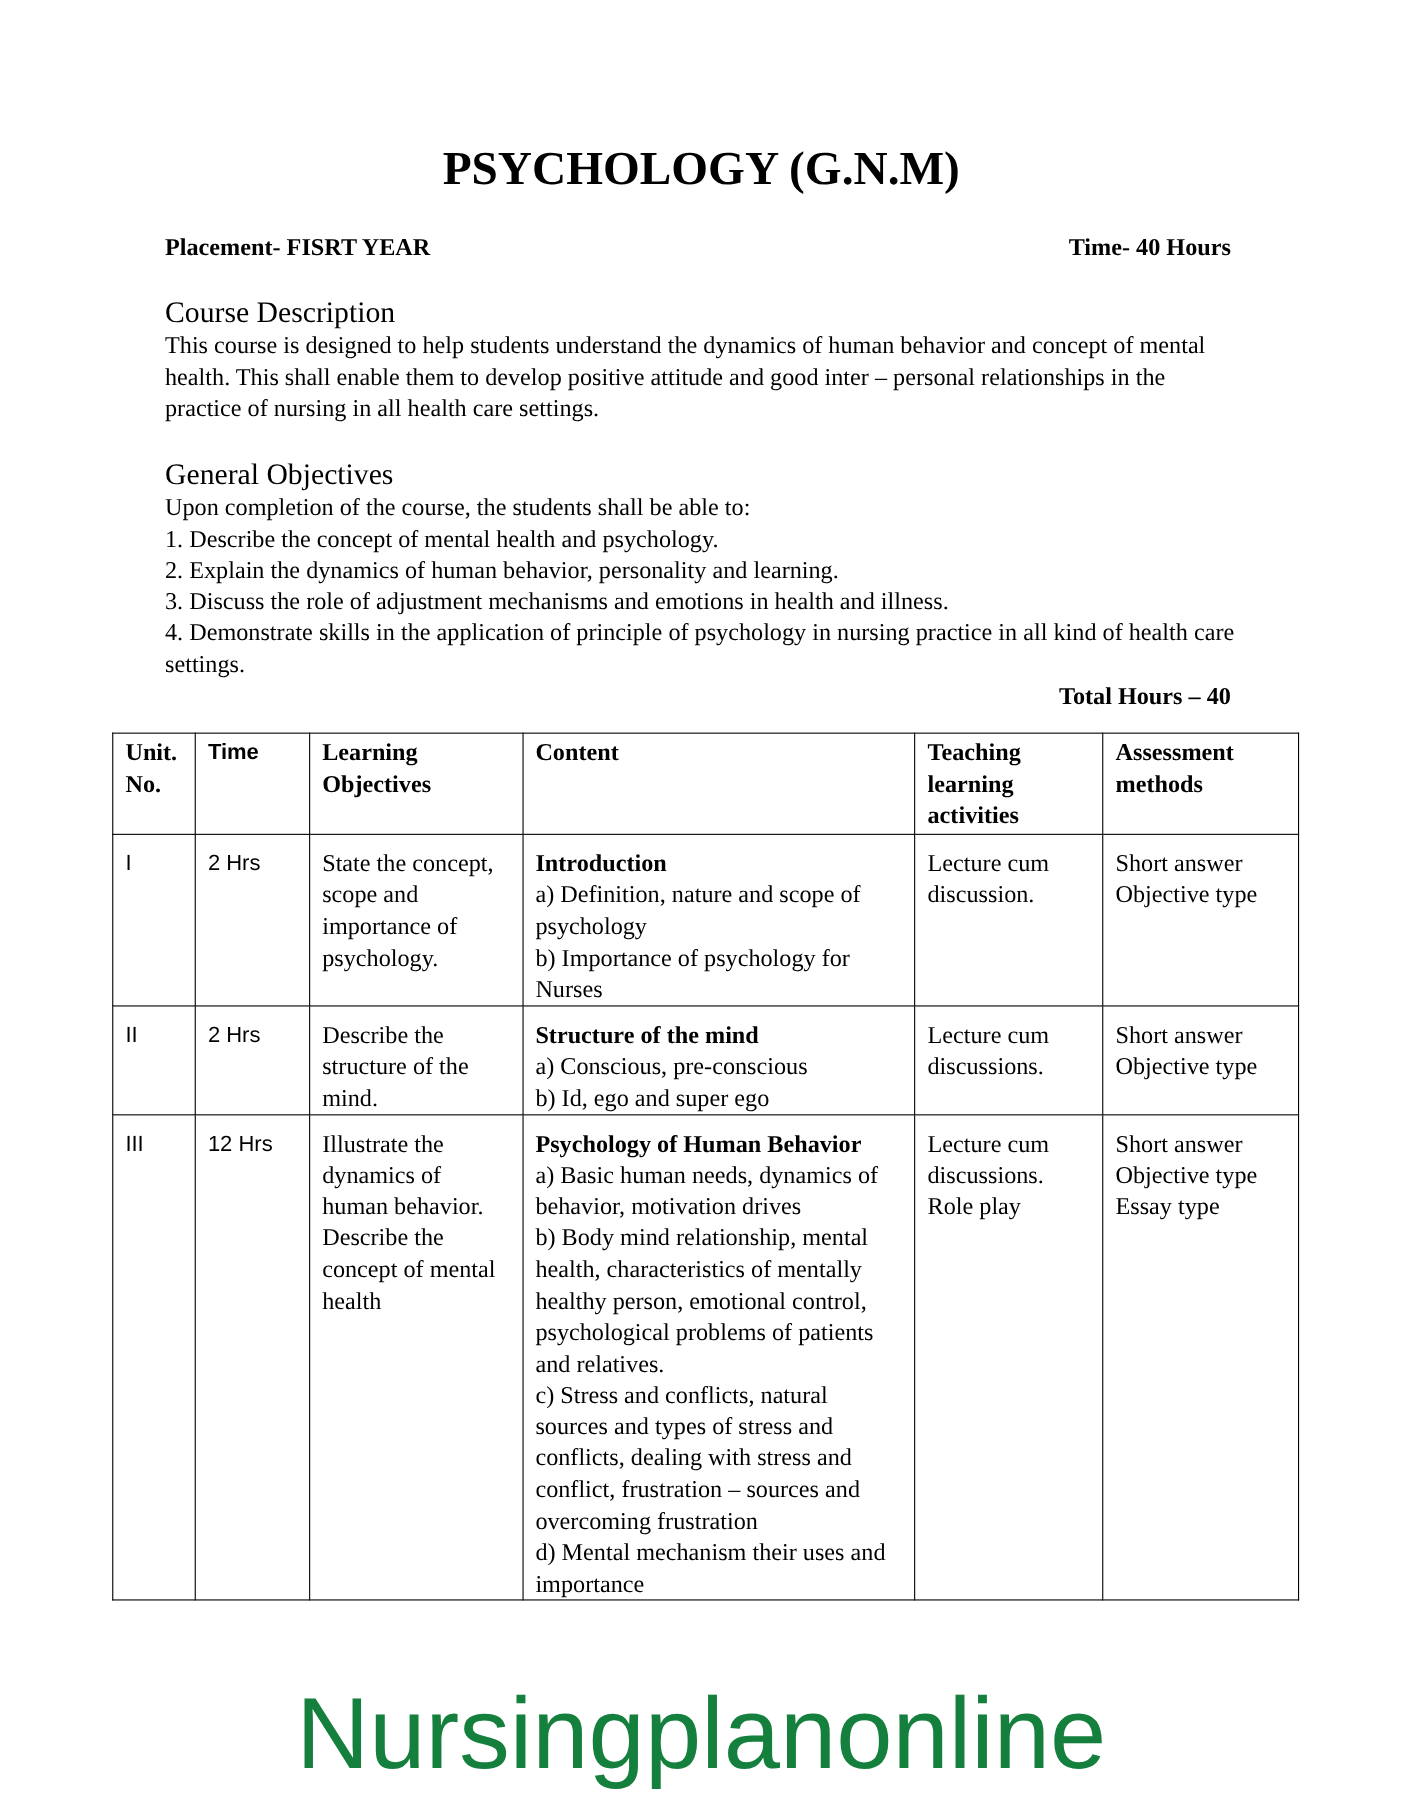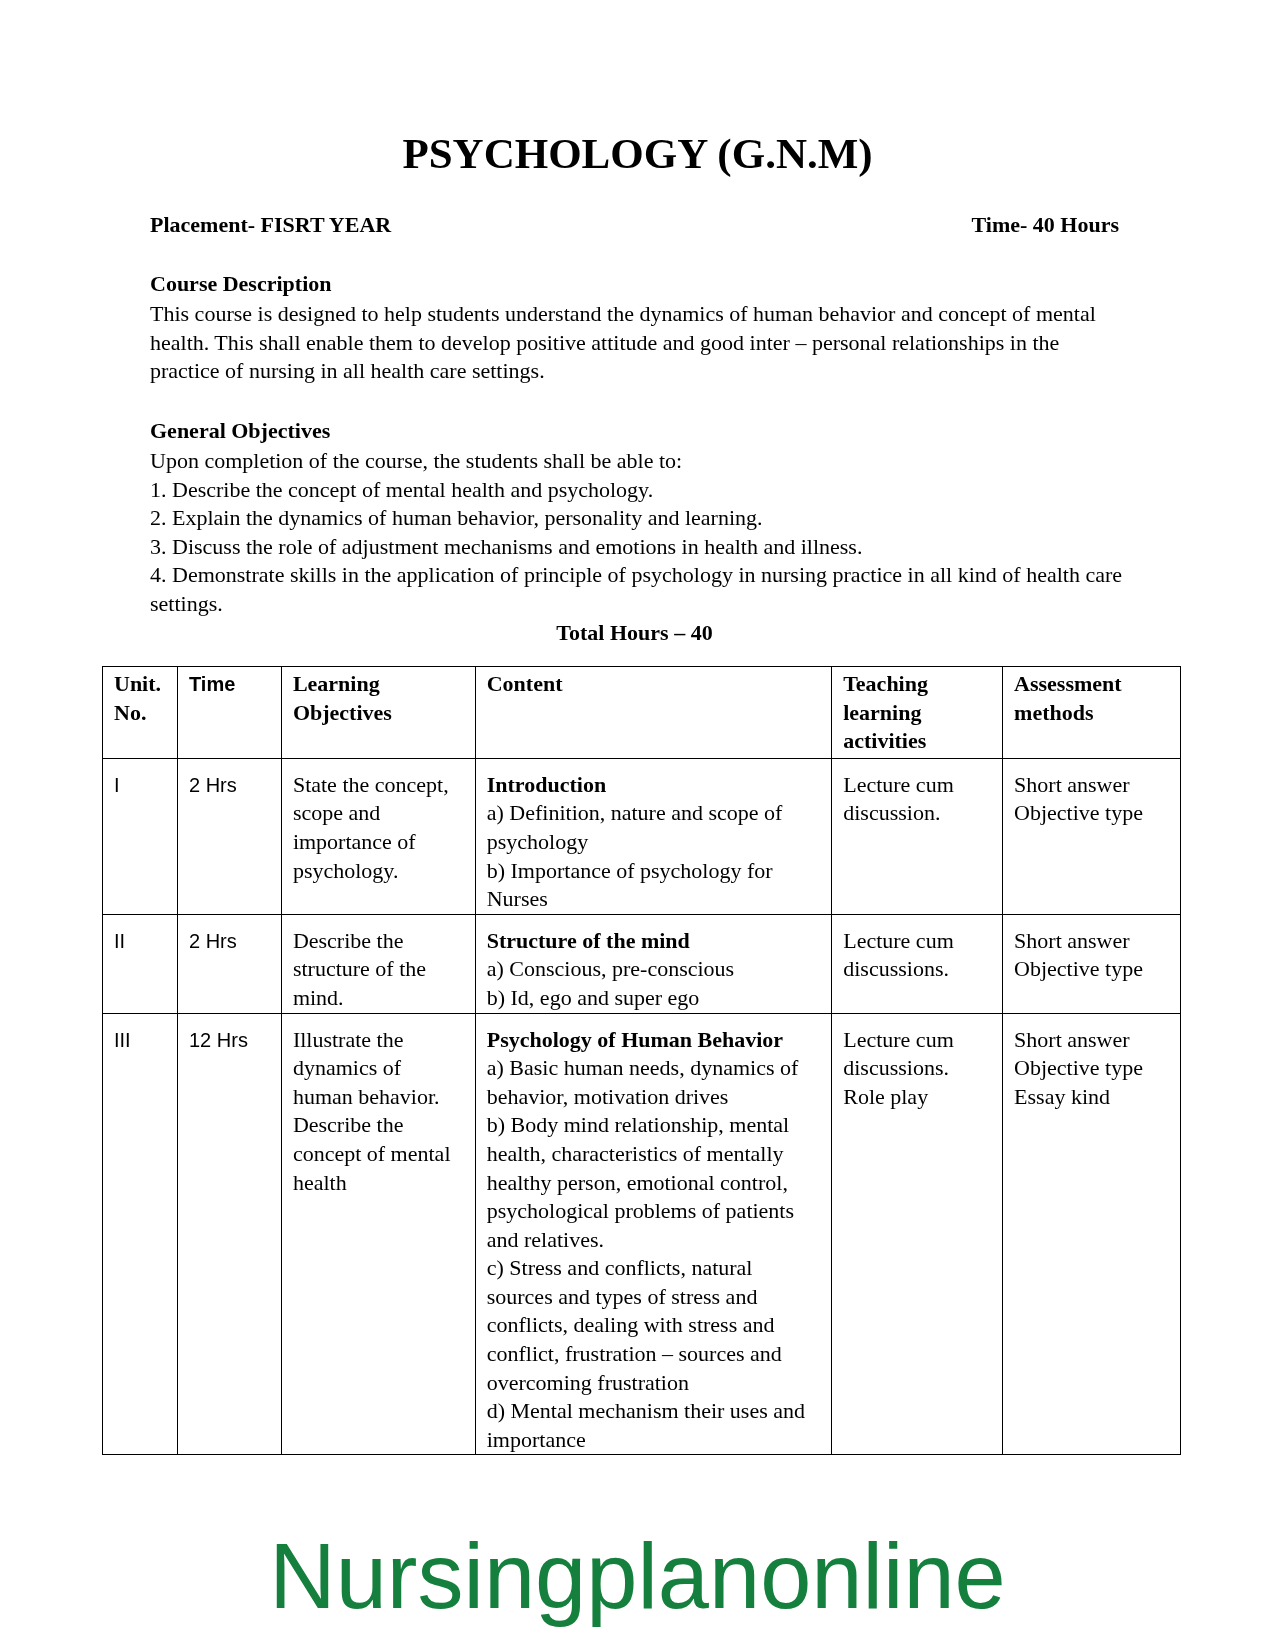--- a/index.html
+++ b/index.html
@@ -3,25 +3,25 @@
 <meta charset="utf-8">
 <style>
   html, body { margin: 0; padding: 0; background: #ffffff; }
   body { width: 1275px; height: 1650px; position: relative; overflow: hidden;
          font-family: "Liberation Serif", "DejaVu Serif", serif; color: #000; }
   .title { position: absolute; top: 128px; left: 0; width: 1275px; text-align: center;
            font-size: 43px; font-weight: bold; margin: 0; line-height: 1.2; }
   .meta-row { position: absolute; top: 212px; left: 150px; width: 969px;
               font-size: 22px; font-weight: bold; display: flex; justify-content: space-between; gap: 16px; }
   .section { position: absolute; left: 150px; width: 980px; font-size: 22px; line-height: 28.6px; }
-  .section h2 { font-size: 22px; font-weight: bold; margin: 0; line-height: 32px; }
+  .section h2 { font-size: 27px; font-weight: normal; margin: 0; line-height: 32px; }
   .section p { margin: 0; }
   #course-desc { top: 268px; }
   #gen-obj { top: 415px; }
-  .total-hours { position: absolute; top: 620px; left: 150px; width: 969px; text-align: center;
+  .total-hours { position: absolute; top: 620px; left: 150px; width: 969px; text-align: right;
                  font-size: 22px; font-weight: bold; }
   table.syllabus { position: absolute; top: 666px; left: 102px; width: 1079px;
                    border-collapse: collapse; font-size: 22px; line-height: 28.6px; }
   table.syllabus th, table.syllabus td { border: 1.5px solid #000; vertical-align: top;
                    padding: 12px 10px 0 11px; text-align: left; }
   table.syllabus th { font-weight: bold; padding-top: 3px; padding-bottom: 2px; }
   table.syllabus tr.head { height: 88px; }
   .sans { font-family: "Liberation Sans", "DejaVu Sans", sans-serif; font-size: 20px; }
   th.sans { font-weight: bold; }
   td.unit { text-align: center; }
@@ -127,19 +127,19 @@
         <span class="line">c) Stress and conflicts, natural sources and types of stress and conflicts, dealing with stress and conflict, frustration – sources and overcoming frustration</span>
         <span class="line">d) Mental mechanism their uses and importance</span>
       </td>
       <td>
         <span class="line">Lecture cum discussions.</span>
         <span class="line">Role play</span>
       </td>
       <td>
         <span class="line">Short answer</span>
         <span class="line">Objective type</span>
-        <span class="line">Essay kind</span>
+        <span class="line">Essay type</span>
       </td>
     </tr>
   </tbody>
 </table>
 
 <div class="watermark">Nursingplanonline</div>
 
 </body></html>

